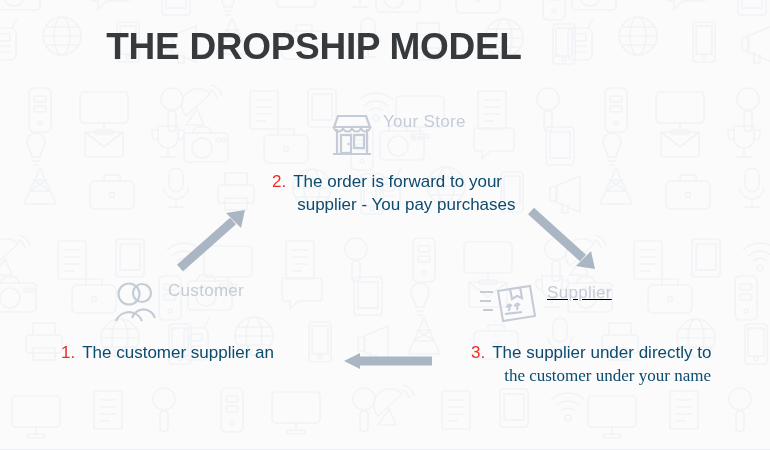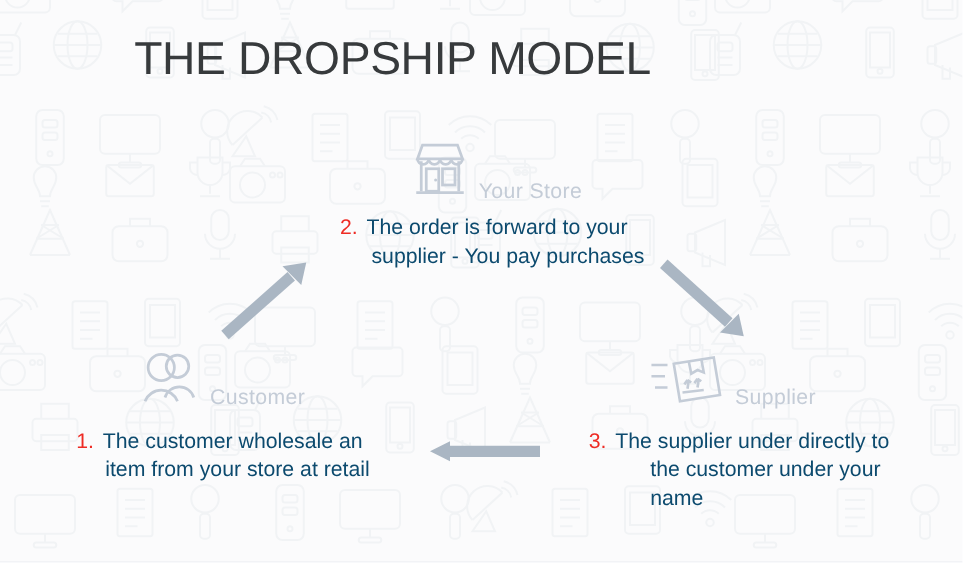--- a/index.html
+++ b/index.html
@@ -30,43 +30,43 @@
 
   
   #title {
     position: absolute;
     top: 28px;
     left: 0;
     width: 628px;
     text-align: center;
     z-index: 5;
     font-size: 37px;
-    font-weight: normal;
+    font-weight: bold;
     letter-spacing: -0.3px;
     color: #373a3c;
     line-height: 1;
   }
 
   
   .node {
     position: absolute;
     z-index: 5;
     display: flex;
-    align-items: flex-end;
+    align-items: flex-start;
     gap: 9px;
   }
   .node-label {
     font-size: 17px;
     color: #c4ccd7;
     letter-spacing: 0.3px;
     white-space: nowrap;
   }
   #node-store  { left: 330px; top: 112px; }
   #node-customer { left: 114px; top: 281px; }
-  #node-supplier { left: 521px; top: 283px; }
+  #node-supplier { left: 480px; top: 283px; text-decoration: underline; }
 
   
   .step {
     position: absolute;
     z-index: 5;
     display: flex;
     align-items: flex-start;
     gap: 7px;
   }
   .step-num {
@@ -82,21 +82,21 @@
   }
   .step-body .l2 { display: block; }
 
   #step-2 { left: 272px; top: 170px; width: 250px; }
   #step-2 .step-body .l2 { margin-left: 4px; }
 
   #step-1 { left: 61px; top: 341px; width: 240px; }
   #step-1 .step-body .l2 { margin-left: 2px; }
 
   #step-3 { left: 471px; top: 341px; width: 270px; }
-  #step-3 .step-body .l2 { margin-left: 28px; }
+  #step-3 .step-body .l2 { margin-left: 12px; font-family: Liberation Serif, serif; }
 
   
   #arrows {
     position: absolute;
     inset: 0;
     z-index: 4;
     pointer-events: none;
   }
 </style>
 </head>
@@ -336,22 +336,21 @@
     <span class="step-num">2.</span>
     <span class="step-body">
       <span>The order is forward to your</span>
       <span class="l2">supplier - You pay purchases</span>
     </span>
   </div>
 
   <div class="step" id="step-1">
     <span class="step-num">1.</span>
     <span class="step-body">
-      <span>The customer wholesale an</span>
-      <span class="l2">item from your store at retail</span>
+      <span>The customer supplier an</span>
     </span>
   </div>
 
   <div class="step" id="step-3">
     <span class="step-num">3.</span>
     <span class="step-body">
       <span>The supplier under directly to</span>
       <span class="l2">the customer under your name</span>
     </span>
   </div>

